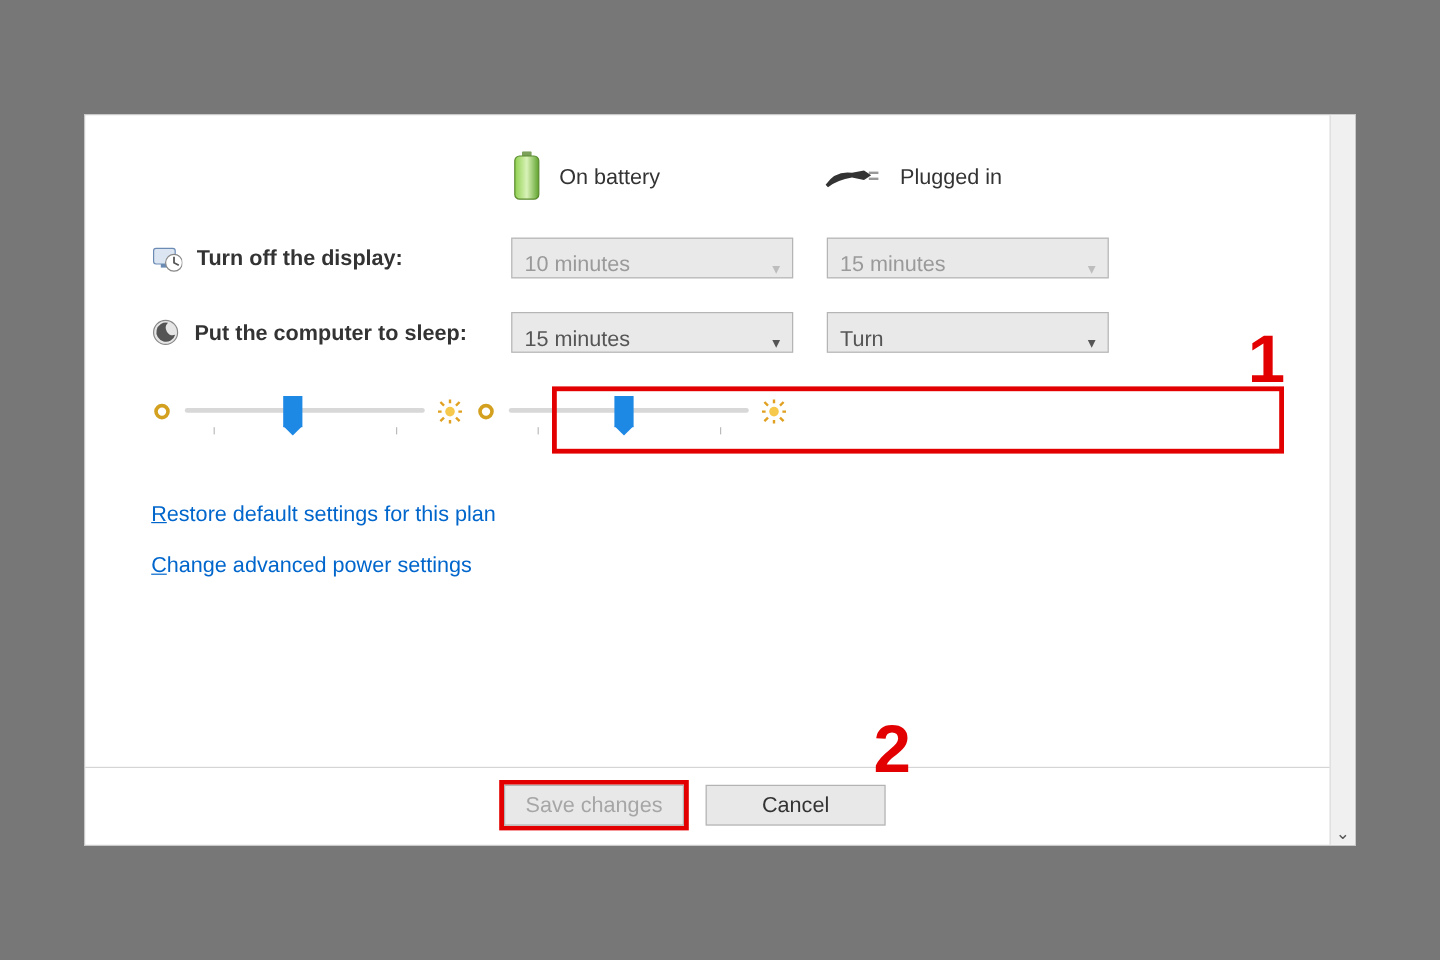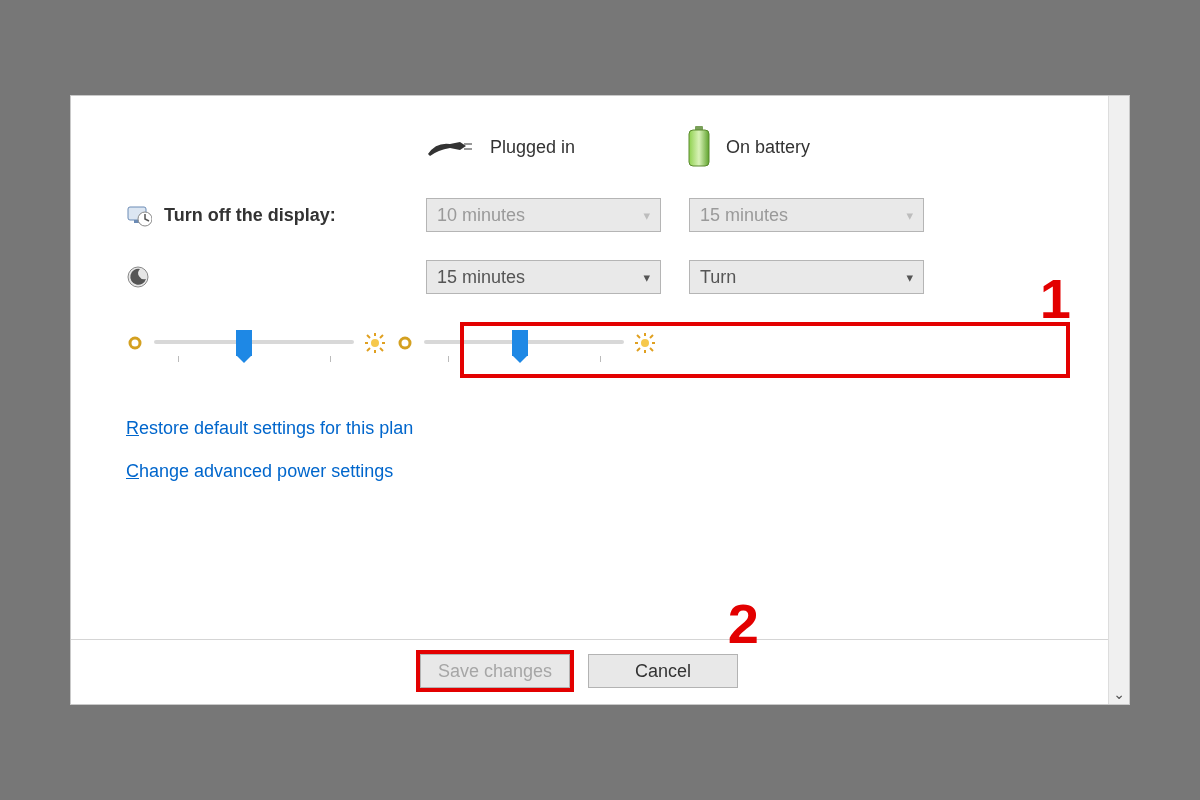--- a/index.html
+++ b/index.html
@@ -77,21 +77,21 @@
     font-weight: bold;
   }
 
   
   .combo {
     width: 235px;
     height: 34px;
     border: 1px solid #b5b5b5;
     background: #e9e9e9;
     display: flex;
-    align-items: center;
+    align-items: flex-end;
     justify-content: space-between;
     padding: 0 10px;
     box-sizing: border-box;
     margin-right: 28px;
     color: #555;
   }
   .combo.disabled { color: #9a9a9a; }
   .chev { font-size: 13px; color: #555; }
   .combo.disabled .chev { color: #bdbdbd; }
 
@@ -211,46 +211,46 @@
 </style>
 </head>
 <body>
 
 <div class="window">
 
   <div class="content">
 
     <div class="hdr-row">
       <div class="hdr-spacer"></div>
-      <div class="hdr-col">
-        <span class="icon">
-          <svg width="50" height="26" viewBox="0 0 50 26">
-            <path d="M2 20 Q10 8 24 10 L34 8 L40 12 L34 16 L24 14 Q12 16 4 22 Z" fill="#333"></path>
-            <rect x="38" y="9" width="8" height="2" fill="#999"></rect>
-            <rect x="38" y="14" width="8" height="2" fill="#999"></rect>
-          </svg>
-        </span>
-        <span>Plugged in</span>
-      </div>
       <div class="hdr-col">
         <span class="icon">
           <svg width="26" height="42" viewBox="0 0 26 42">
             <rect x="9" y="0" width="8" height="5" rx="1" fill="#7aa05a"></rect>
             <rect x="3" y="4" width="20" height="36" rx="4" fill="url(#bg)" stroke="#5a8a2e"></rect>
             <defs>
               <linearGradient id="bg" x1="0" x2="1">
                 <stop offset="0" stop-color="#8fd14f"></stop>
                 <stop offset="0.5" stop-color="#d9f2b8"></stop>
                 <stop offset="1" stop-color="#5fa32d"></stop>
               </linearGradient>
             </defs>
           </svg>
         </span>
         <span>On battery</span>
       </div>
+      <div class="hdr-col">
+        <span class="icon">
+          <svg width="50" height="26" viewBox="0 0 50 26">
+            <path d="M2 20 Q10 8 24 10 L34 8 L40 12 L34 16 L24 14 Q12 16 4 22 Z" fill="#333"></path>
+            <rect x="38" y="9" width="8" height="2" fill="#999"></rect>
+            <rect x="38" y="14" width="8" height="2" fill="#999"></rect>
+          </svg>
+        </span>
+        <span>Plugged in</span>
+      </div>
     </div>
 
     <div class="row">
       <div class="row-label">
         <span class="icon">
           <svg width="26" height="26" viewBox="0 0 26 26">
             <rect x="2" y="5" width="18" height="13" rx="2" fill="#dce6f2" stroke="#6b8bb5"></rect>
             <rect x="8" y="18" width="6" height="3" fill="#6b8bb5"></rect>
             <circle cx="19" cy="17" r="7" fill="#fff" stroke="#888"></circle>
             <path d="M19 12 L19 17 L23 19" stroke="#555" stroke-width="1.5" fill="none"></path>
@@ -269,20 +269,21 @@
     </div>
 
     <div class="row">
       <div class="row-label">
         <span class="icon">
           <svg width="24" height="24" viewBox="0 0 24 24">
             <circle cx="12" cy="12" r="10" fill="#e6e6e6" stroke="#888"></circle>
             <path d="M14 4 A8 8 0 1 0 20 14 A6 6 0 0 1 14 4 Z" fill="#555"></path>
           </svg>
         </span>
+        <span>Put the computer to sleep:</span>
       </div>
       <div class="combo">
         <span>15 minutes</span>
         <span class="chev">▾</span>
       </div>
       <div class="combo">
         <span>Turn</span>
         <span class="chev">▾</span>
       </div>
     </div>

